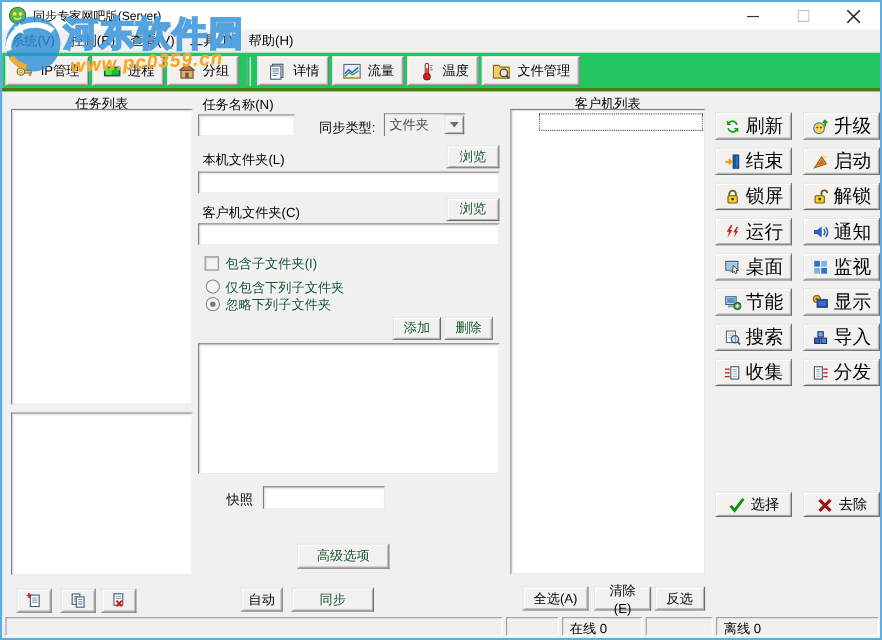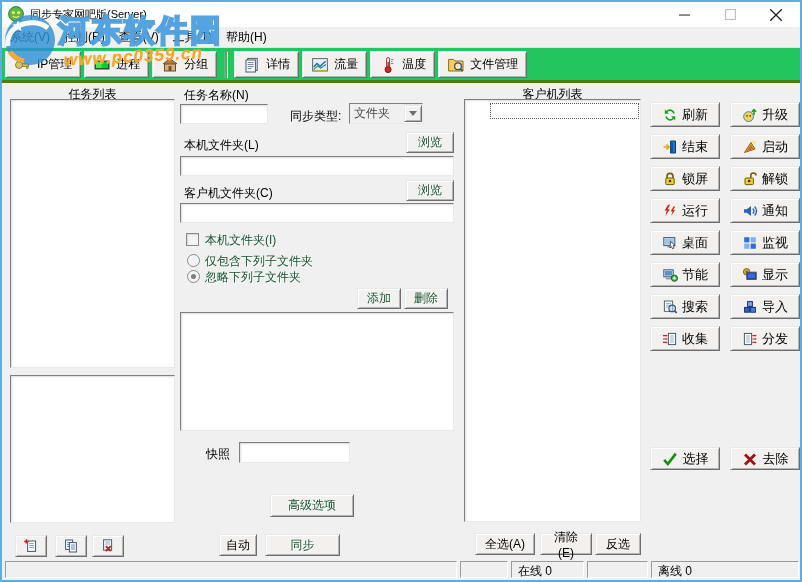--- a/index.html
+++ b/index.html
@@ -36,21 +36,21 @@
   
   .combo{position:absolute;display:flex;align-items:center;justify-content:center;}
   .combo .val{flex:1;padding-left:4px;color:#4a4a4a;background:#f0f0f0;height:100%;display:flex;align-items:center;}
   .combo .drop{width:18px;height:17px;margin:0;display:flex;align-items:center;justify-content:center;}
   .tri{width:0;height:0;border-left:4px solid transparent;border-right:4px solid transparent;border-top:5px solid #6e6e6e;}
   
   .statusbar{position:absolute;left:0;top:558px;width:100%;height:20px;background:#f0f0f0;}
   .sp{position:absolute;top:1px;height:17px;border:1px solid;border-color:#9b9b9b #fff #fff #9b9b9b;box-sizing:border-box;padding:1px 0 0 6px;}
   
   .actions{position:absolute;left:648px;top:100px;display:grid;grid-template-columns:70px 70px;column-gap:10px;row-gap:7px;grid-auto-rows:25px;}
-  .abtn{display:flex;align-items:center;justify-content:center;gap:4px;font-size:13px;padding:0 2px;}
+  .abtn{display:flex;align-items:center;justify-content:center;gap:4px;font-size:17px;padding:0 2px;}
   
   .wm{position:absolute;z-index:99;pointer-events:none;}
   .wm-site{left:56px;top:8px;font-size:31px;font-weight:bold;letter-spacing:2px;color:rgba(222,239,252,.82);-webkit-text-stroke:2px rgba(63,151,220,.88);}
   .wm-url{left:62px;top:45px;font-size:17px;font-weight:bold;font-style:italic;color:#f6a623;letter-spacing:1px;transform:rotate(-3deg);text-shadow:0 0 1px #ffd98a;}
   .dotted{position:absolute;left:25px;top:3px;width:147px;height:14px;border:1px dotted #555;}
   .lb{background:#fff;}
 </style>
 </head>
 <body>
 
@@ -199,21 +199,21 @@
 
   <div class="lbl" style="left:182px;top:135px">本机文件夹(L)</div>
   <button class="abs b3d ctr dis" style="left:404px;top:130px;width:48px;height:21px">浏览</button>
   <input class="fld sunk" style="left: 178px; top: 154px; width: 274px; height: 20px;">
 
   <div class="lbl" style="left:182px;top:183px">客户机文件夹(C)</div>
   <button class="abs b3d ctr dis" style="left:404px;top:178px;width:48px;height:21px">浏览</button>
   <input class="fld sunk" style="left: 178px; top: 201px; width: 274px; height: 20px;">
 
   <span class="cb" style="left:184px;top:231px"></span>
-  <div class="lbl dis" style="left:203px;top:230px">本机文件夹(I)</div>
+  <div class="lbl dis" style="left:203px;top:230px">包含子文件夹(I)</div>
   <span class="rad" style="left:185px;top:252px"></span>
   <div class="lbl dis" style="left:203px;top:251px">仅包含下列子文件夹</div>
   <span class="rad sel" style="left:185px;top:268px"></span>
   <div class="lbl dis" style="left:203px;top:267px">忽略下列子文件夹</div>
 
   <button class="abs b3d ctr dis" style="left:355px;top:286px;width:44px;height:21px">添加</button>
   <button class="abs b3d ctr dis" style="left:402px;top:286px;width:44px;height:21px">删除</button>
 
   <div class="abs sunk lb" style="left:178px;top:310px;width:274px;height:119px"></div>
 

